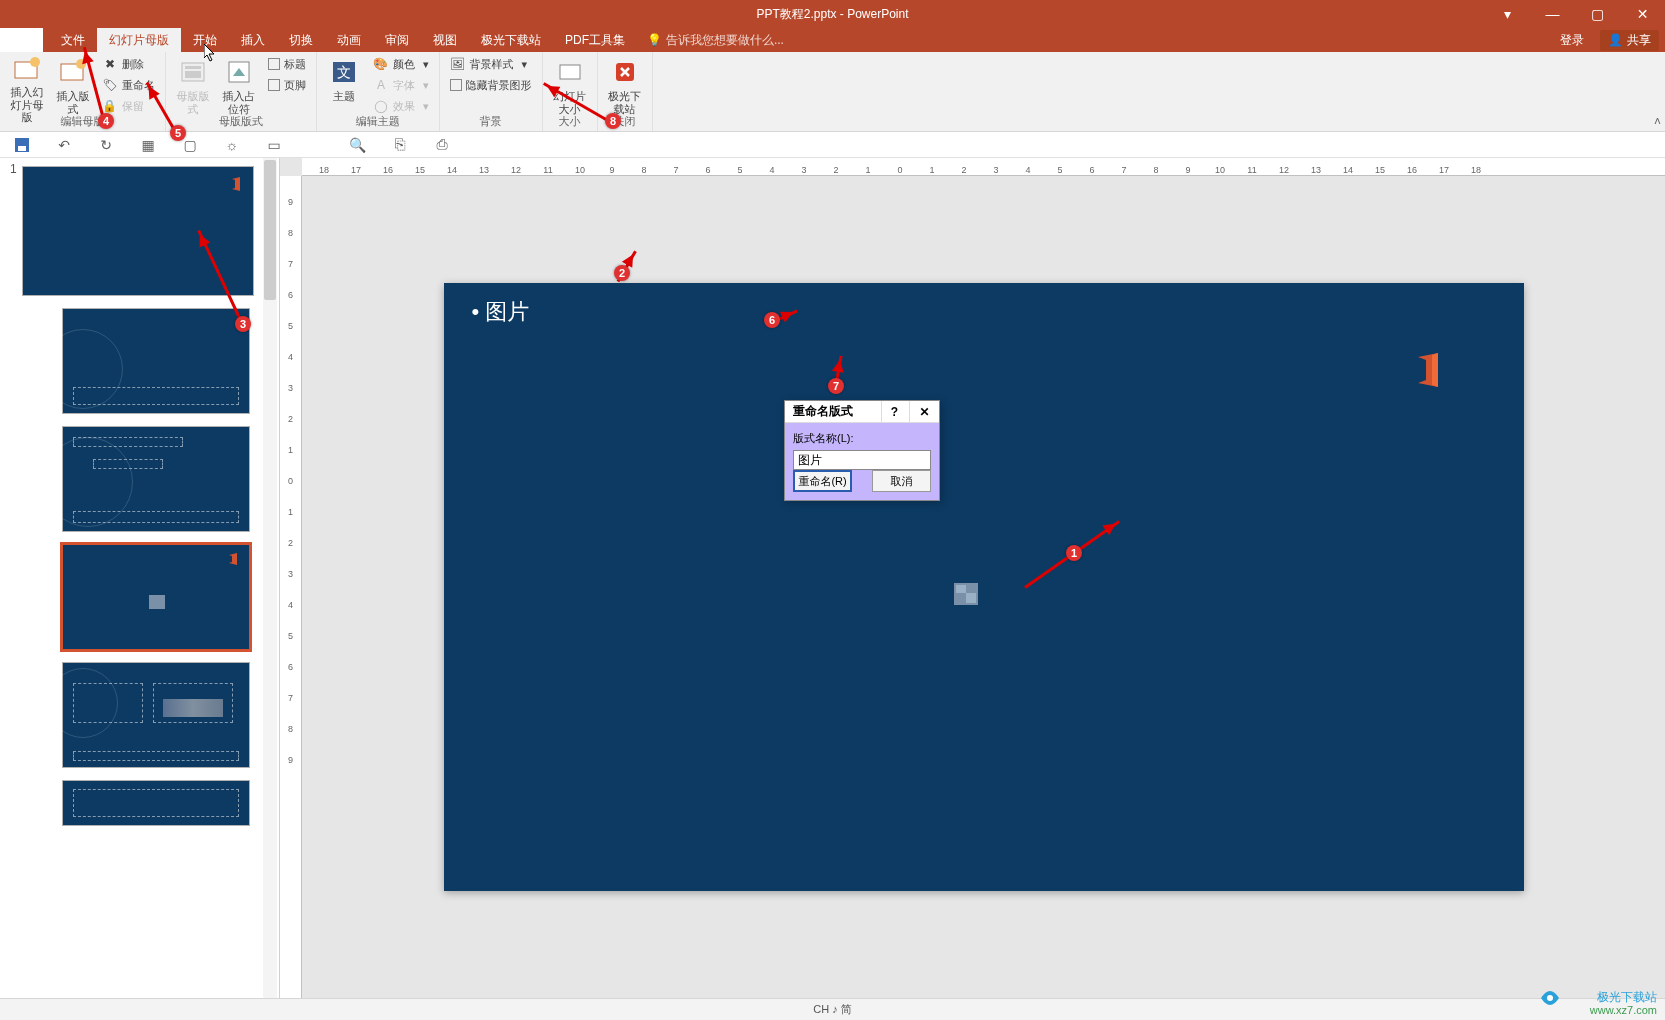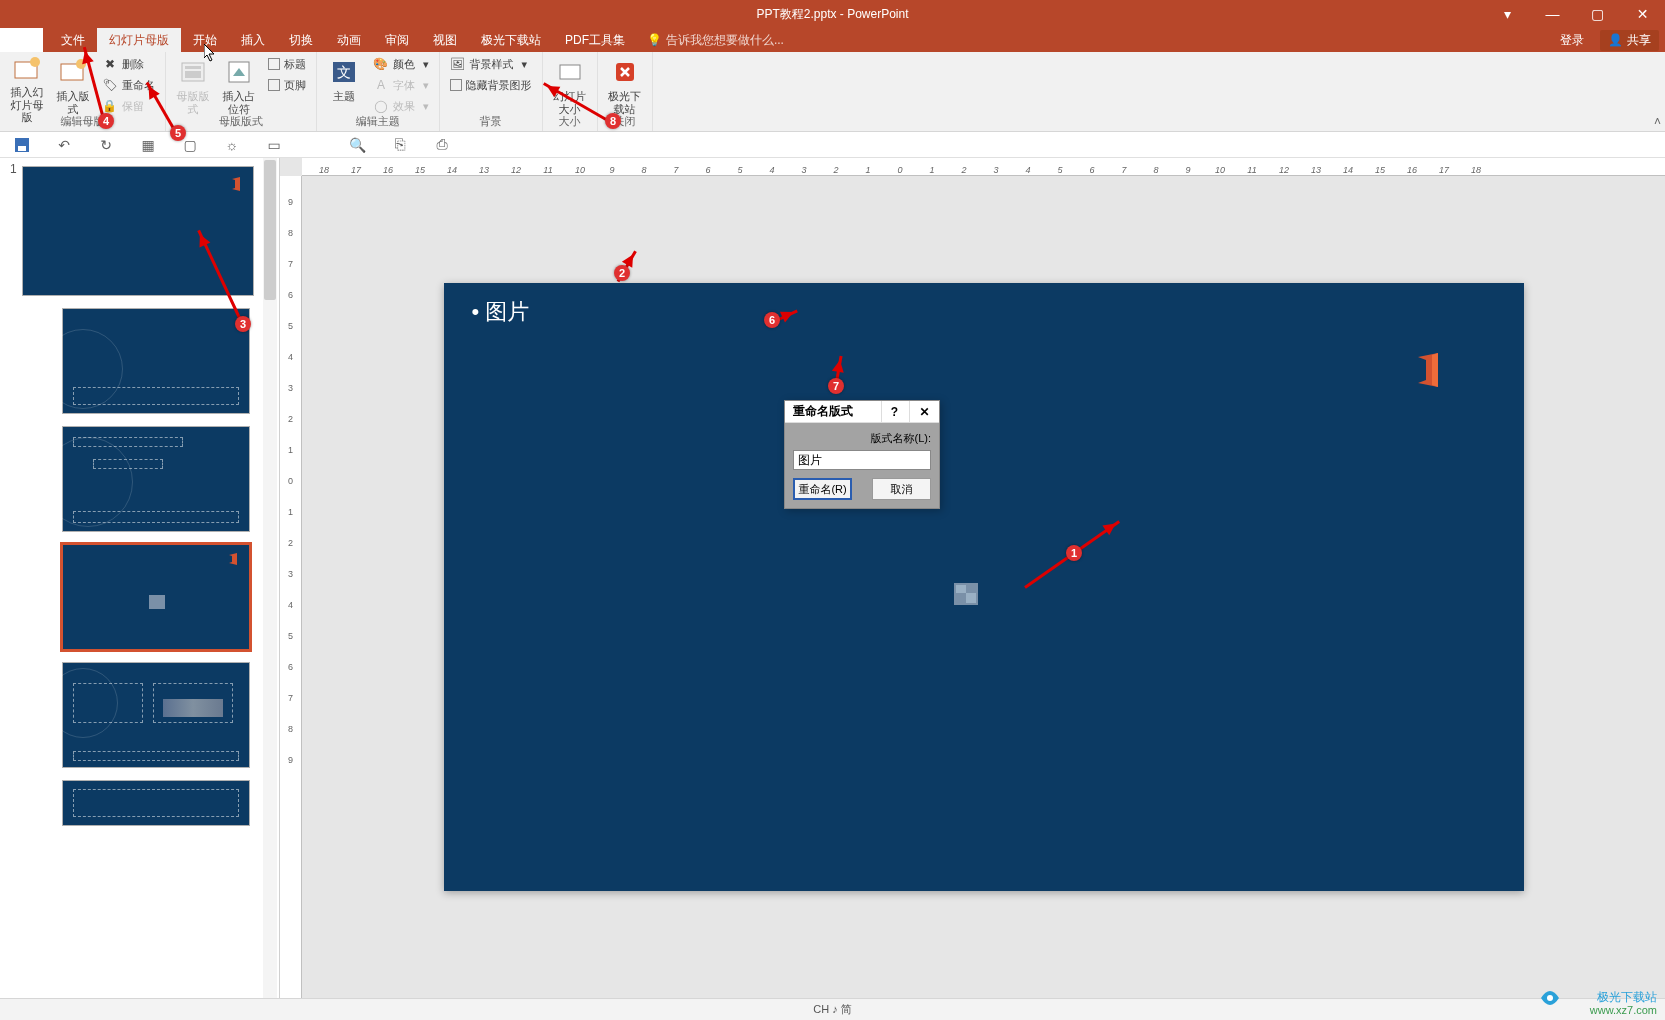--- a/index.html
+++ b/index.html
@@ -44,41 +44,41 @@
 .thumb-pane .scroll-thumb { position: absolute; top: 2px; left: 1px; width: 12px; height: 140px; background: #cdcdcd; border-radius: 2px; }
 .master-thumb { margin-left: 22px; margin-bottom: 12px; width: 232px; height: 130px; border: 1px solid #b0b0b0; position: relative; }
 .layout-thumb { margin-left: 62px; margin-bottom: 12px; width: 188px; height: 106px; border: 1px solid #b0b0b0; position: relative; }
 .layout-thumb.selected { outline: 3px solid #d35230; outline-offset: -1px; }
 .slide-bg { position: absolute; inset: 0; background: #0c3a63; }
 .num-label { position: absolute; left: 10px; top: 4px; font-size: 12px; color: #555; }
 
 
 .editor-area { flex: 1; position: relative; background: #e6e6e6; display: flex; align-items: center; justify-content: center; }
 .ruler-h { position: absolute; top: 0; left: 22px; right: 0; height: 18px; background: #fff; border-bottom: 1px solid #c0c0c0; font-size: 9px; color: #666; overflow: hidden; }
-.ruler-h .ticks { display: flex; height: 100%; align-items: flex-end; padding-left: 6px; gap: 0; font-style: italic; }
+.ruler-h .ticks { display: flex; height: 100%; align-items: flex-end; padding-left: 6px; gap: 0; }
 .ruler-h .tick { width: 32px; text-align: center; position: relative; }
 .ruler-v { position: absolute; top: 18px; left: 0; width: 22px; bottom: 0; background: #fff; border-right: 1px solid #c0c0c0; font-size: 9px; color: #666; }
 .ruler-v .ticks { display: flex; flex-direction: column; align-items: center; padding-top: 10px; }
 .ruler-v .tick { height: 31px; display: flex; align-items: center; }
 
 .slide-canvas { margin-top: 18px; margin-left: 22px; width: 1080px; height: 608px; background: #0c3a63; position: relative; box-shadow: 0 2px 8px rgba(0,0,0,0.3); }
 .slide-title-placeholder { position: absolute; left: 28px; top: 14px; color: #fff; font-size: 22px; }
 .slide-title-placeholder::before { content: "• "; }
 .office-logo { position: absolute; right: 80px; top: 70px; width: 32px; height: 34px; }
 .center-icon { position: absolute; left: 510px; top: 300px; width: 24px; height: 22px; background: #7a90a8; }
 
 
-.dialog { position: absolute; left: 504px; top: 242px; width: 156px; border: 1px solid #888; background: #a3a3a3; box-shadow: 2px 2px 8px rgba(0,0,0,0.25); font-size: 12px; }
+.dialog { position: absolute; left: 504px; top: 242px; width: 156px; border: 1px solid #888; background: #c4b5fd; box-shadow: 2px 2px 8px rgba(0,0,0,0.25); font-size: 12px; }
 .dialog .dlg-title { height: 22px; background: #fff; border-bottom: 1px solid #ddd; display: flex; align-items: center; padding-left: 8px; position: relative; font-weight: bold; }
 .dialog .dlg-title .dlg-help { position: absolute; right: 32px; width: 26px; text-align: center; border-left: 1px solid #ddd; height: 100%; line-height: 22px; }
 .dialog .dlg-title .dlg-close { position: absolute; right: 0; width: 30px; text-align: center; border-left: 1px solid #ddd; height: 100%; line-height: 22px; }
 .dialog .dlg-body { padding: 8px; }
-.dialog .dlg-label { font-size: 11px; margin-bottom: 4px; text-align: right; }
+.dialog .dlg-label { font-size: 11px; margin-bottom: 4px; }
 .dialog input[type="text"] { width: 100%; border: 1px solid #888; padding: 2px 4px; font-size: 12px; }
-.dialog .dlg-buttons { display: flex; gap: 20px; margin-top: 8px; justify-content: center; }
+.dialog .dlg-buttons { display: flex; gap: 20px; justify-content: center; }
 .dialog .dlg-buttons button { width: 62px; height: 22px; font-size: 11px; border: 1px solid #999; background: #f4f4f4; }
 .dialog .dlg-buttons button.primary { border: 2px solid #2a5db0; }
 
 
 .status-bar { height: 22px; background: #f3f3f3; border-top: 1px solid #d6d6d6; display: flex; align-items: center; justify-content: flex-end; font-size: 11px; color: #555; padding-right: 10px; gap: 18px; position: relative; }
 .status-bar .ime { position: absolute; left: 50%; transform: translateX(-50%); }
 
 
 .arrow-layer { position: absolute; inset: 0; pointer-events: none; }
 .red-arrow { position: absolute; height: 3px; background: #dd0000; transform-origin: left center; }

